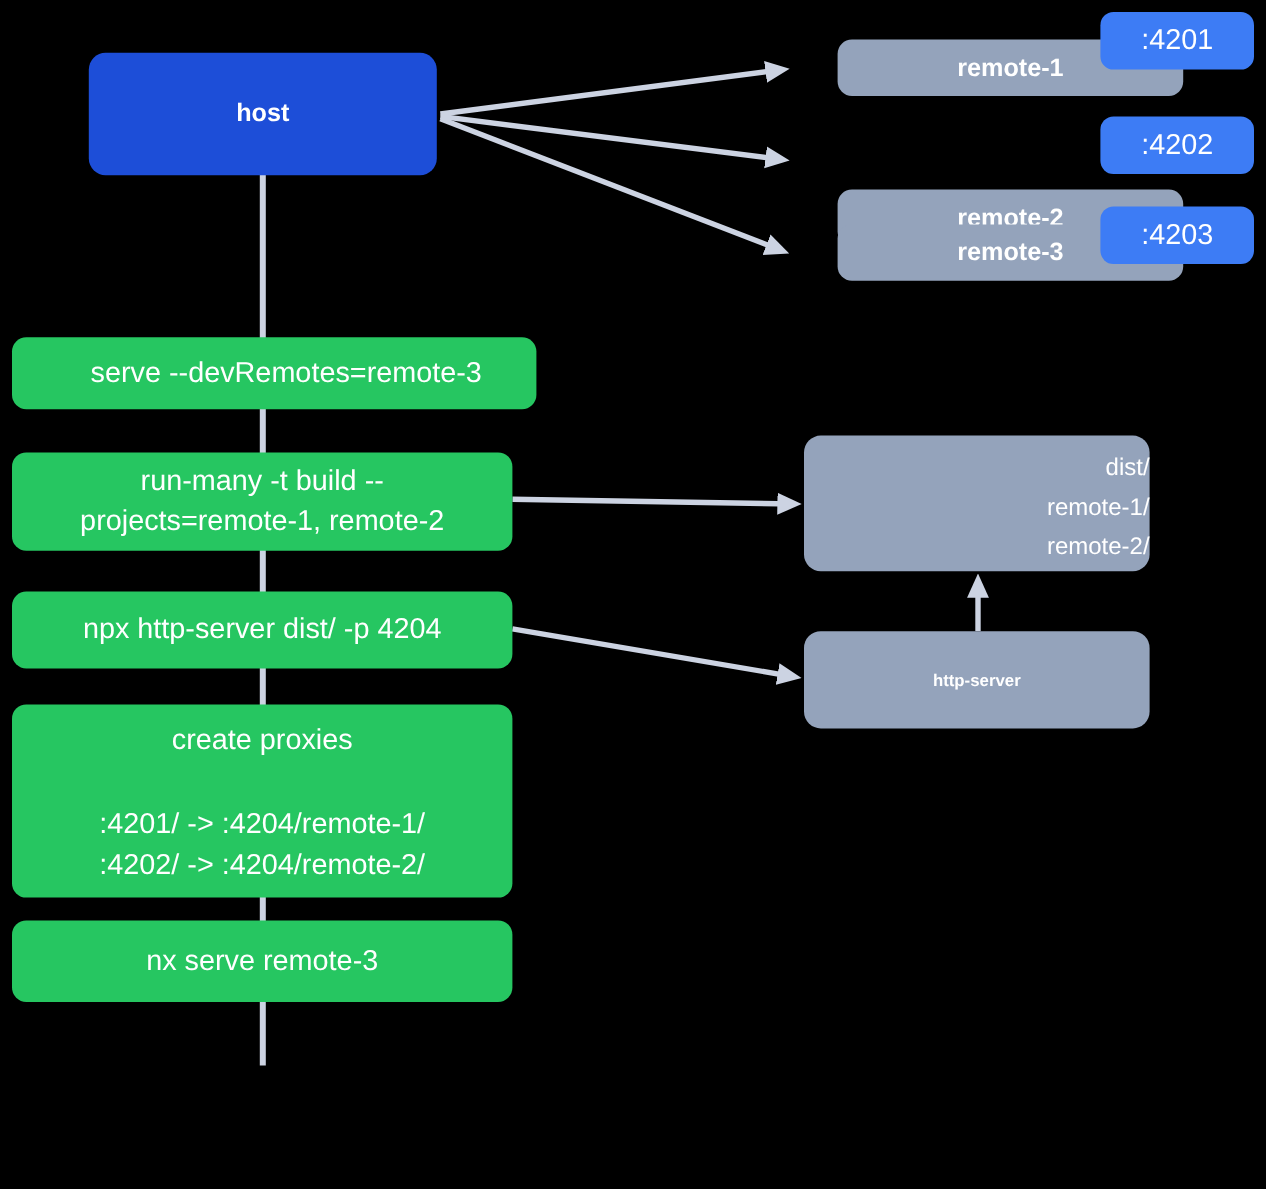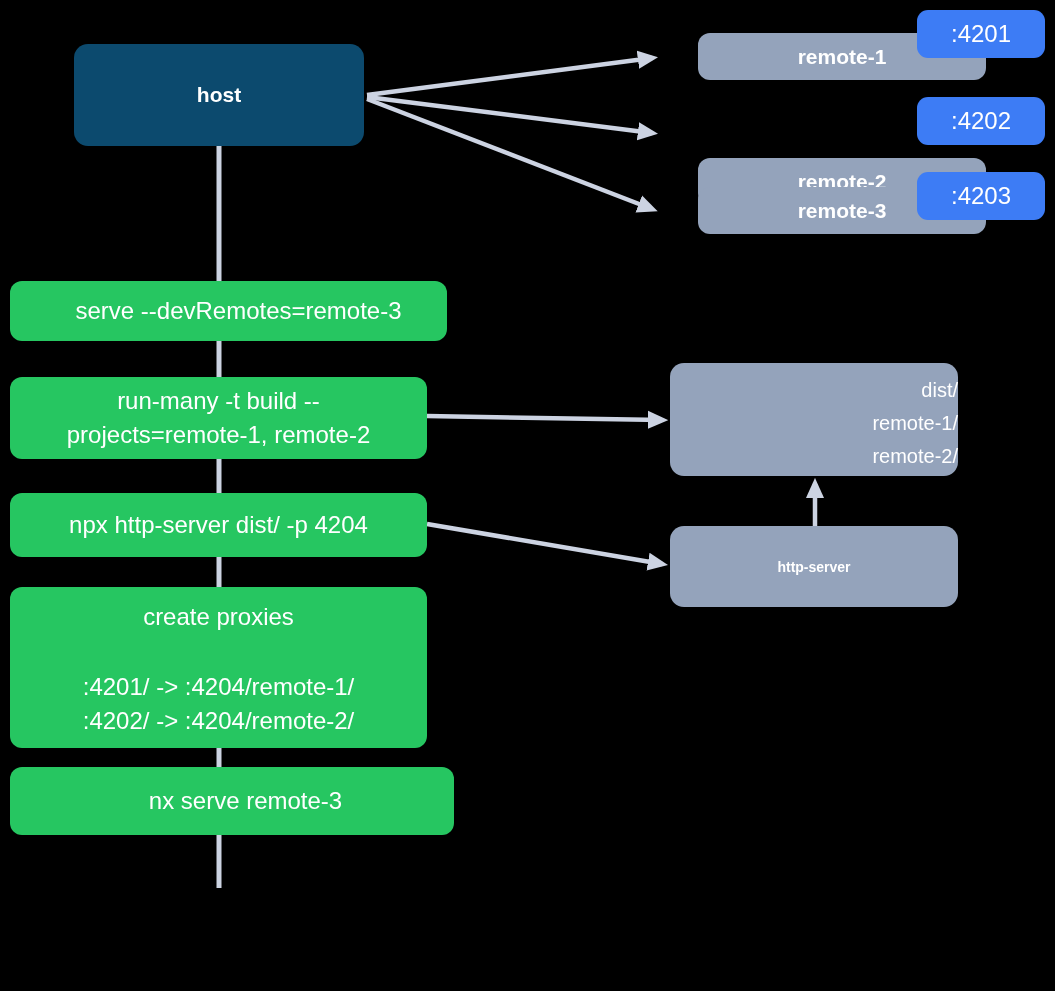--- a/index.html
+++ b/index.html
@@ -25,21 +25,21 @@
     position: absolute;
     box-sizing: border-box;
     display: flex;
     align-items: center;
     justify-content: center;
     color: #ffffff;
     z-index: 1;
   }
   .node-host {
     left: 74px; top: 44px; width: 290px; height: 102px;
-    background: #0c4a6e;
+    background: #1d4ed8;
     border-radius: 14px;
     font-size: 21px; font-weight: 700;
   }
   .node-served-host {
     left: 74px; top: 883px; width: 290px; height: 102px;
     background: #4181f3;
     border-radius: 14px;
     font-size: 21px; font-weight: 700;
   }
   .node-remote {
@@ -76,21 +76,21 @@
     align-items: center;
     justify-content: center;
     text-align: center;
     line-height: 34px;
     z-index: 1;
   }
   .cmd.c0 { top: 281px; height: 60px; padding-left: 20px; }
   .cmd.c1 { top: 377px; height: 82px; }
   .cmd.c2 { top: 493px; height: 64px; }
   .cmd.c3 { top: 587px; height: 148px; justify-content: flex-start; padding-top: 13px; }
-  .cmd.c4 { top: 767px; height: 68px; padding-left: 27px; }
+  .cmd.c4 { top: 767px; height: 68px; }
   .cmd .spacer { height: 36px; }
   .node-dist {
     left: 670px; top: 363px; width: 288px; height: 113px;
     background: #94a3bb;
     border-radius: 14px;
     align-items: flex-end;
     justify-content: flex-start;
     flex-direction: column;
     padding: 11px 0 0 30px;
     font-size: 20px; font-weight: 400;

